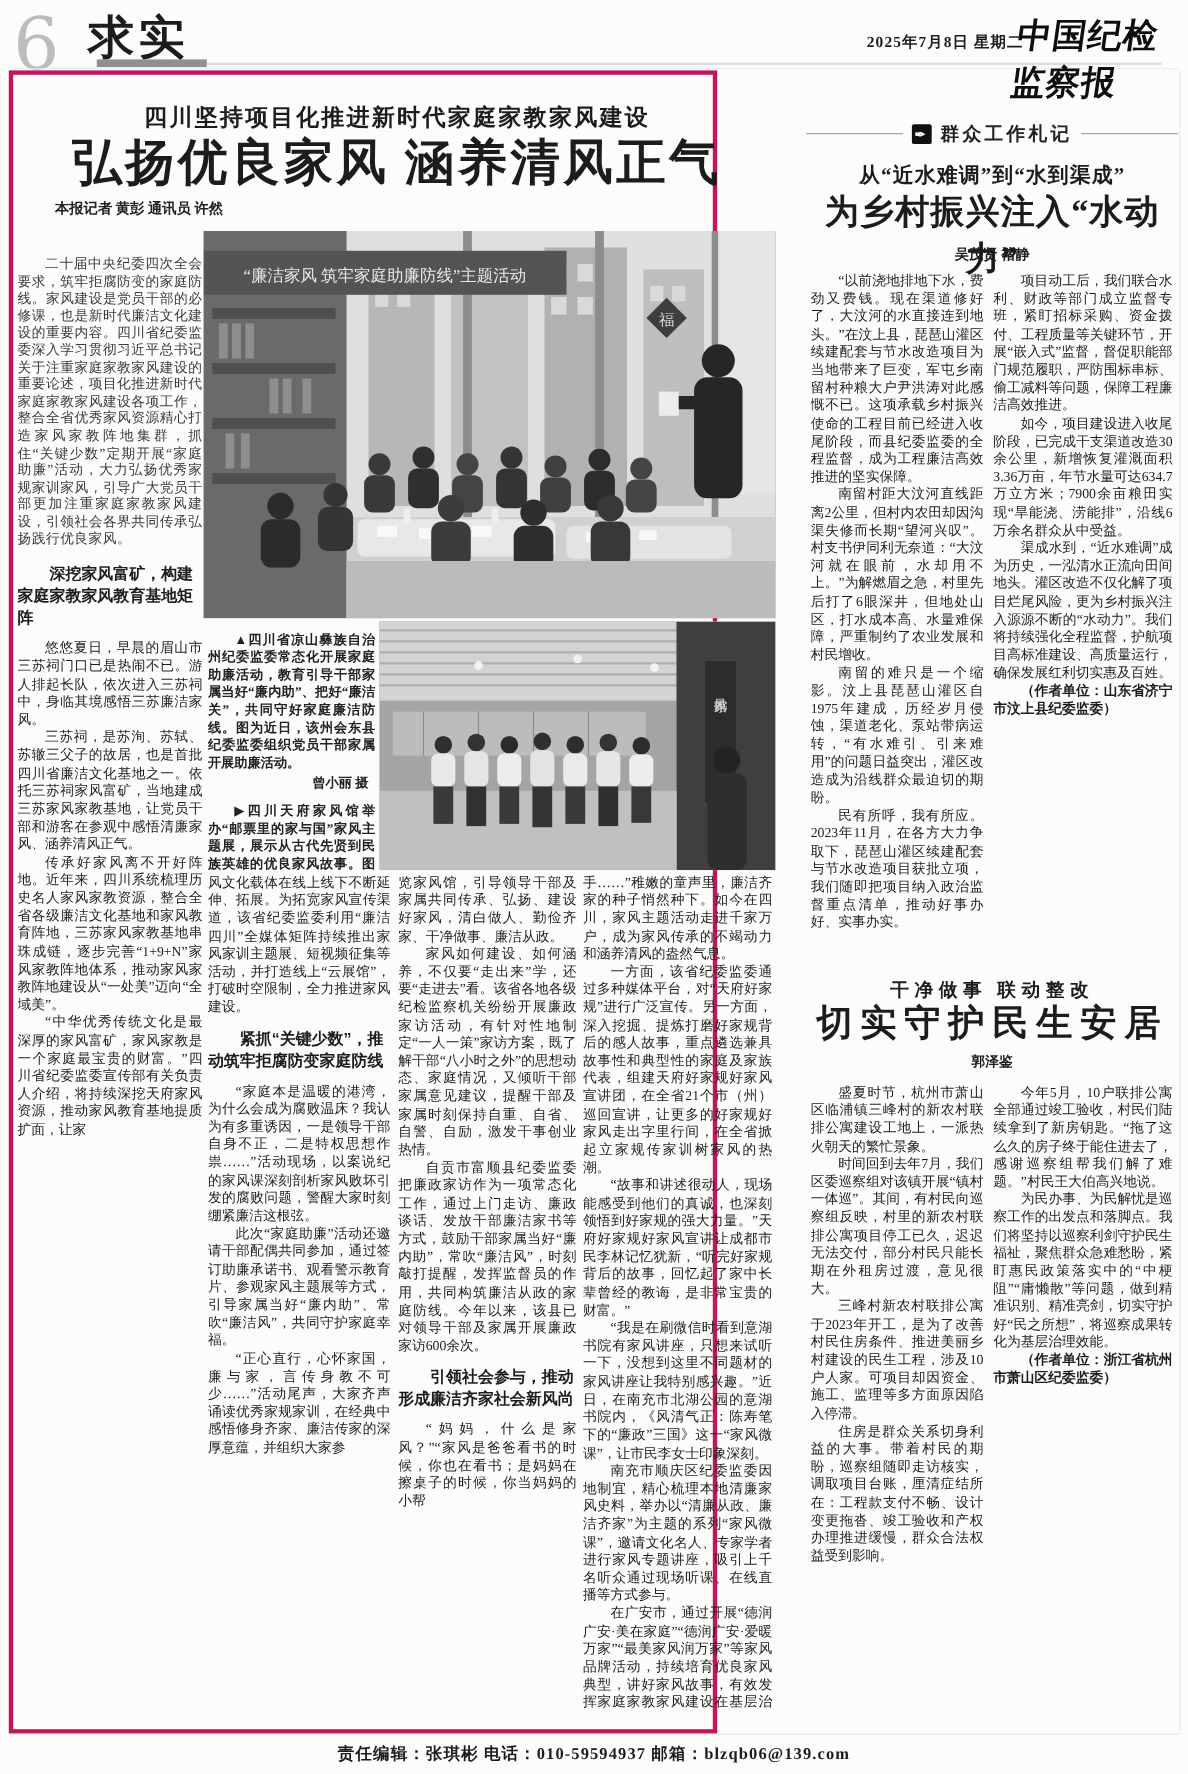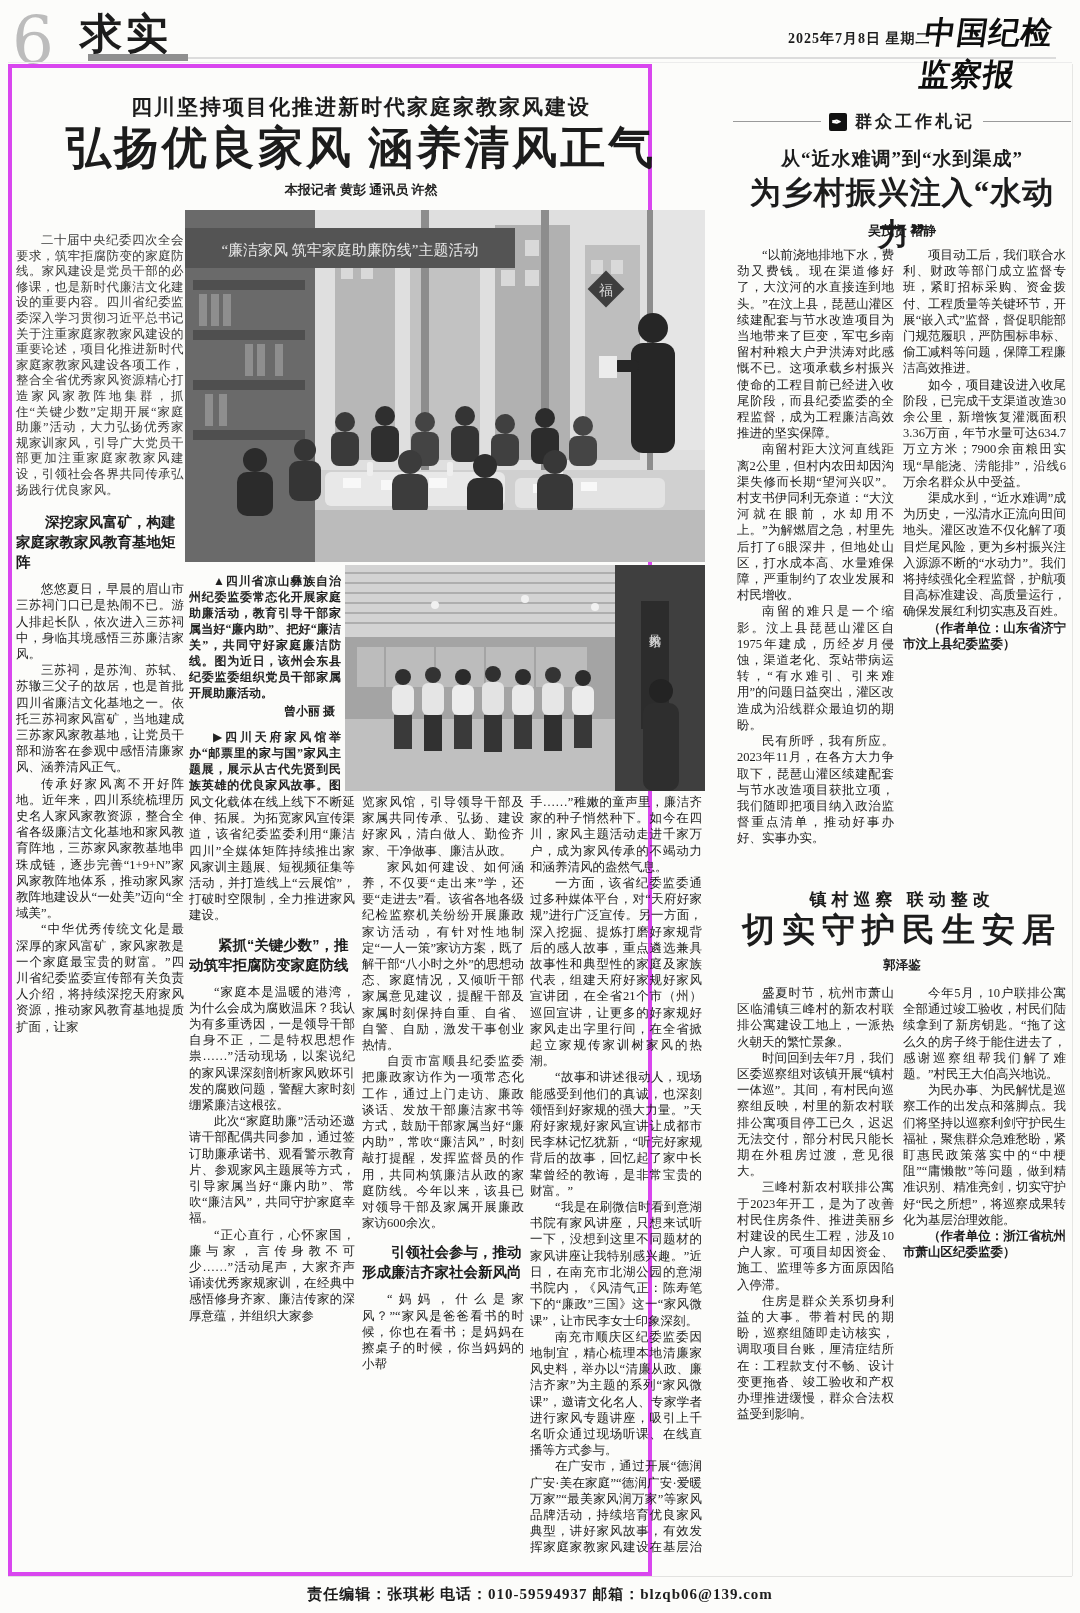--- a/index.html
+++ b/index.html
@@ -11,25 +11,25 @@
   .pagenum{position:absolute;left:12px;top:2px;font-size:66px;color:#bcbcbc;font-family:"DejaVu Serif",serif;}
   .secname{position:absolute;left:80px;top:6px;font-size:42px;font-weight:700;letter-spacing:4px;}
   .sec-bar{position:absolute;left:88px;top:54px;width:100px;height:7px;background:#8f8f8f;}
   .sec-line{position:absolute;left:188px;top:57px;width:868px;height:2px;background:#dcdcdc;}
   .head-rule{position:absolute;left:8px;top:62px;width:1064px;height:1px;background:#ececec;}
   .dateline{position:absolute;left:788px;top:30px;font-size:14px;font-weight:600;letter-spacing:1px;}
   .masthead{position:absolute;left:922px;top:12px;font-size:31px;font-weight:900;transform:skewX(-8deg);
             letter-spacing:1px;font-family:"Liberation Serif",serif;color:#0e0e0e;}
 
   
-  .mainbox{position:absolute;left:8px;top:64px;width:644px;height:1512px;border:4px solid #d946ef;background:#fcfcfa;}
+  .mainbox{position:absolute;left:8px;top:64px;width:644px;height:1512px;border:4px solid #be185d;background:#fcfcfa;}
   .mb{position:absolute;}
   .kicker{left:0;top:25px;width:698px;text-align:center;font-size:21px;font-weight:600;letter-spacing:2px;}
   .headline{left:0;top:50px;width:698px;text-align:center;font-size:45px;font-weight:900;letter-spacing:3px;}
-  .byline{left:0;top:113px;width:698px;text-align:center;font-size:13px;font-weight:700;color:#222;}
+  .byline{left:0;top:113px;width:698px;text-align:left;font-size:13px;font-weight:700;color:#222;padding-left:38px;}
 
   .photo{position:absolute;overflow:hidden;filter:grayscale(1) contrast(0.98);background:#22c55e;}
   .photo1{left:173px;top:142px;width:520px;height:352px;}
   .photo2{left:333px;top:497px;width:360px;height:226px;}
 
   .col{position:absolute;overflow:hidden;font-size:12.5px;line-height:16.2px;text-align:justify;}
   .col p{margin:0;text-indent:2em;}
   .col .blk-cont{text-indent:0;}
   .col .blk-h{font-family:"Liberation Sans","DejaVu Sans",sans-serif;font-weight:700;font-size:14.5px;
               line-height:20px;margin:11px 0 9px;text-indent:2em;text-align:left;}
@@ -339,21 +339,21 @@
       <p class="blk-p" data-name="body-paragraph">南留的难只是一个缩影。汶上县琵琶山灌区自1975年建成，历经岁月侵蚀，渠道老化、泵站带病运转，“有水难引、引来难用”的问题日益突出，灌区改造成为沿线群众最迫切的期盼。</p>
       <p class="blk-p" data-name="body-paragraph">民有所呼，我有所应。2023年11月，在各方大力争取下，琵琶山灌区续建配套与节水改造项目获批立项，我们随即把项目纳入政治监督重点清单，推动好事办好、实事办实。</p>
     </div>
   <div class="racol a1b" data-name="notes-article-column-b">
       <p class="blk-p" data-name="body-paragraph">项目动工后，我们联合水利、财政等部门成立监督专班，紧盯招标采购、资金拨付、工程质量等关键环节，开展“嵌入式”监督，督促职能部门规范履职，严防围标串标、偷工减料等问题，保障工程廉洁高效推进。</p>
       <p class="blk-p" data-name="body-paragraph">如今，项目建设进入收尾阶段，已完成干支渠道改造30余公里，新增恢复灌溉面积3.36万亩，年节水量可达634.7万立方米；7900余亩粮田实现“旱能浇、涝能排”，沿线6万余名群众从中受益。</p>
       <p class="blk-p" data-name="body-paragraph">渠成水到，“近水难调”成为历史，一泓清水正流向田间地头。灌区改造不仅化解了项目烂尾风险，更为乡村振兴注入源源不断的“水动力”。我们将持续强化全程监督，护航项目高标准建设、高质量运行，确保发展红利切实惠及百姓。</p>
       <p class="blk-author" data-name="author-unit">（作者单位：山东省济宁市汶上县纪委监委）</p>
     </div>
 
-  <div class="rc-kicker2" data-name="inspection-article-kicker">镇村巡察  联动整改</div>
+  <div class="rc-kicker2" data-name="inspection-article-kicker">干净做事  联动整改</div>
   <div class="rc-headline2" data-name="inspection-article-headline">切实守护民生安居</div>
   <div class="rc-byline2" data-name="inspection-article-byline">郭泽鉴</div>
   <div class="racol a2a" data-name="inspection-article-column-a">
       <p class="blk-p" data-name="body-paragraph">盛夏时节，杭州市萧山区临浦镇三峰村的新农村联排公寓建设工地上，一派热火朝天的繁忙景象。</p>
       <p class="blk-p" data-name="body-paragraph">时间回到去年7月，我们区委巡察组对该镇开展“镇村一体巡”。其间，有村民向巡察组反映，村里的新农村联排公寓项目停工已久，迟迟无法交付，部分村民只能长期在外租房过渡，意见很大。</p>
       <p class="blk-p" data-name="body-paragraph">三峰村新农村联排公寓于2023年开工，是为了改善村民住房条件、推进美丽乡村建设的民生工程，涉及10户人家。可项目却因资金、施工、监理等多方面原因陷入停滞。</p>
       <p class="blk-p" data-name="body-paragraph">住房是群众关系切身利益的大事。带着村民的期盼，巡察组随即走访核实，调取项目台账，厘清症结所在：工程款支付不畅、设计变更拖沓、竣工验收和产权办理推进缓慢，群众合法权益受到影响。</p>
     </div>
   <div class="racol a2b" data-name="inspection-article-column-b">
       <p class="blk-p" data-name="body-paragraph">今年5月，10户联排公寓全部通过竣工验收，村民们陆续拿到了新房钥匙。“拖了这么久的房子终于能住进去了，感谢巡察组帮我们解了难题。”村民王大伯高兴地说。</p>

